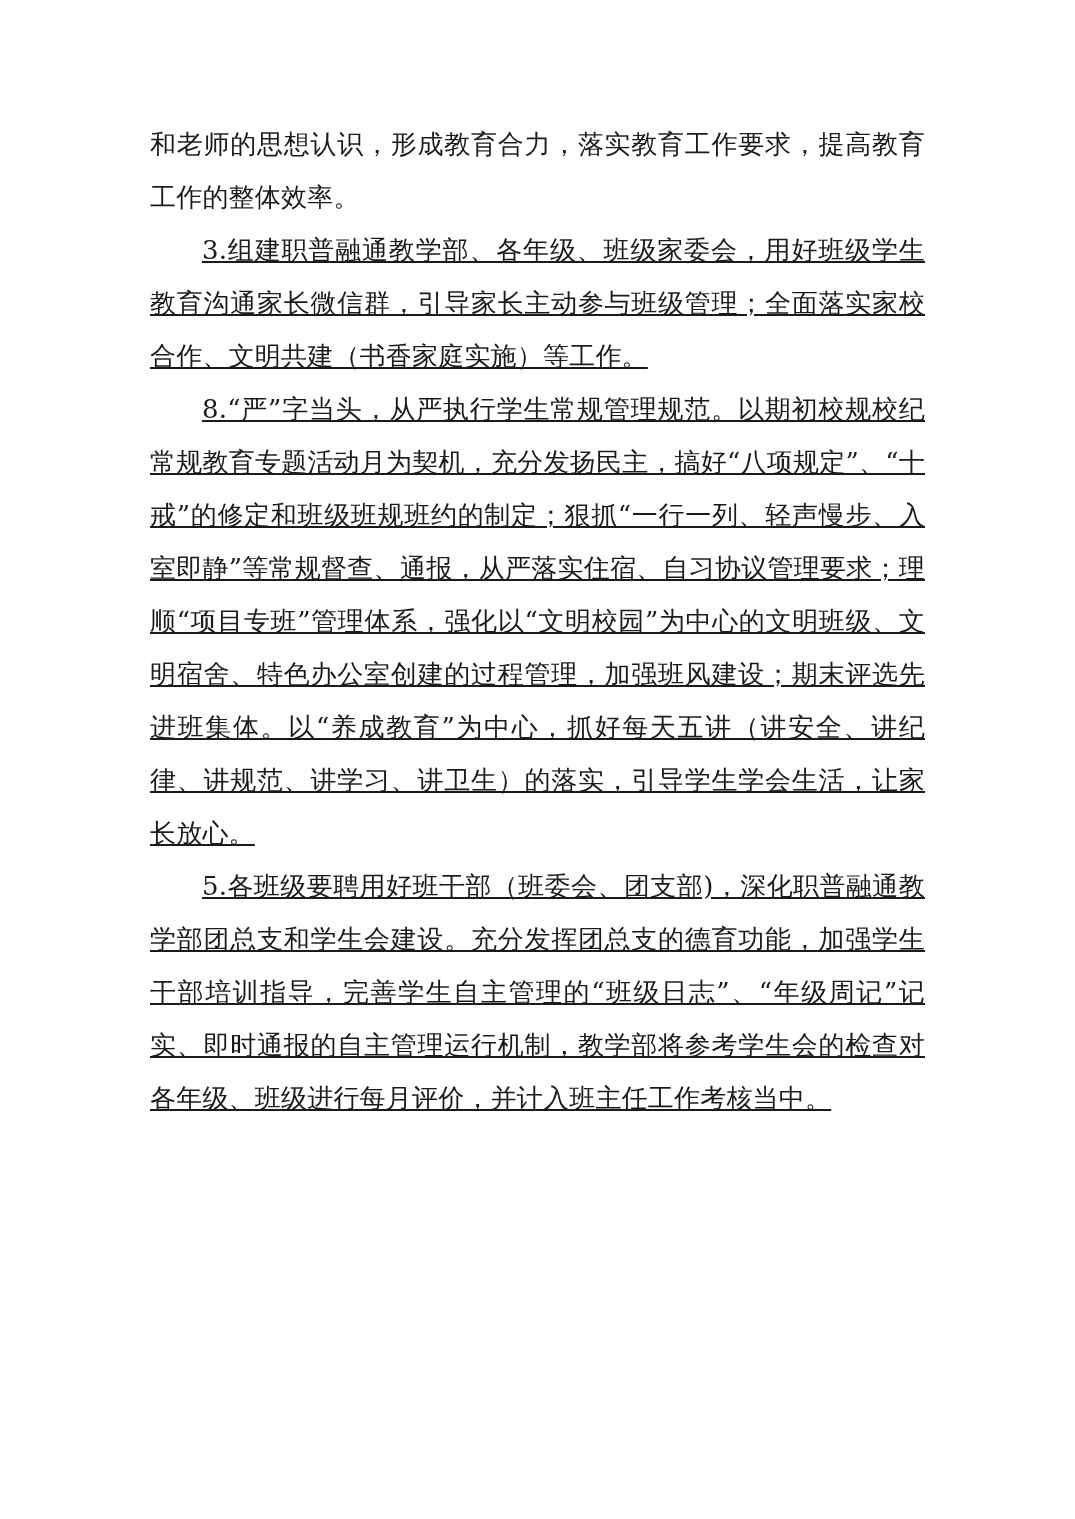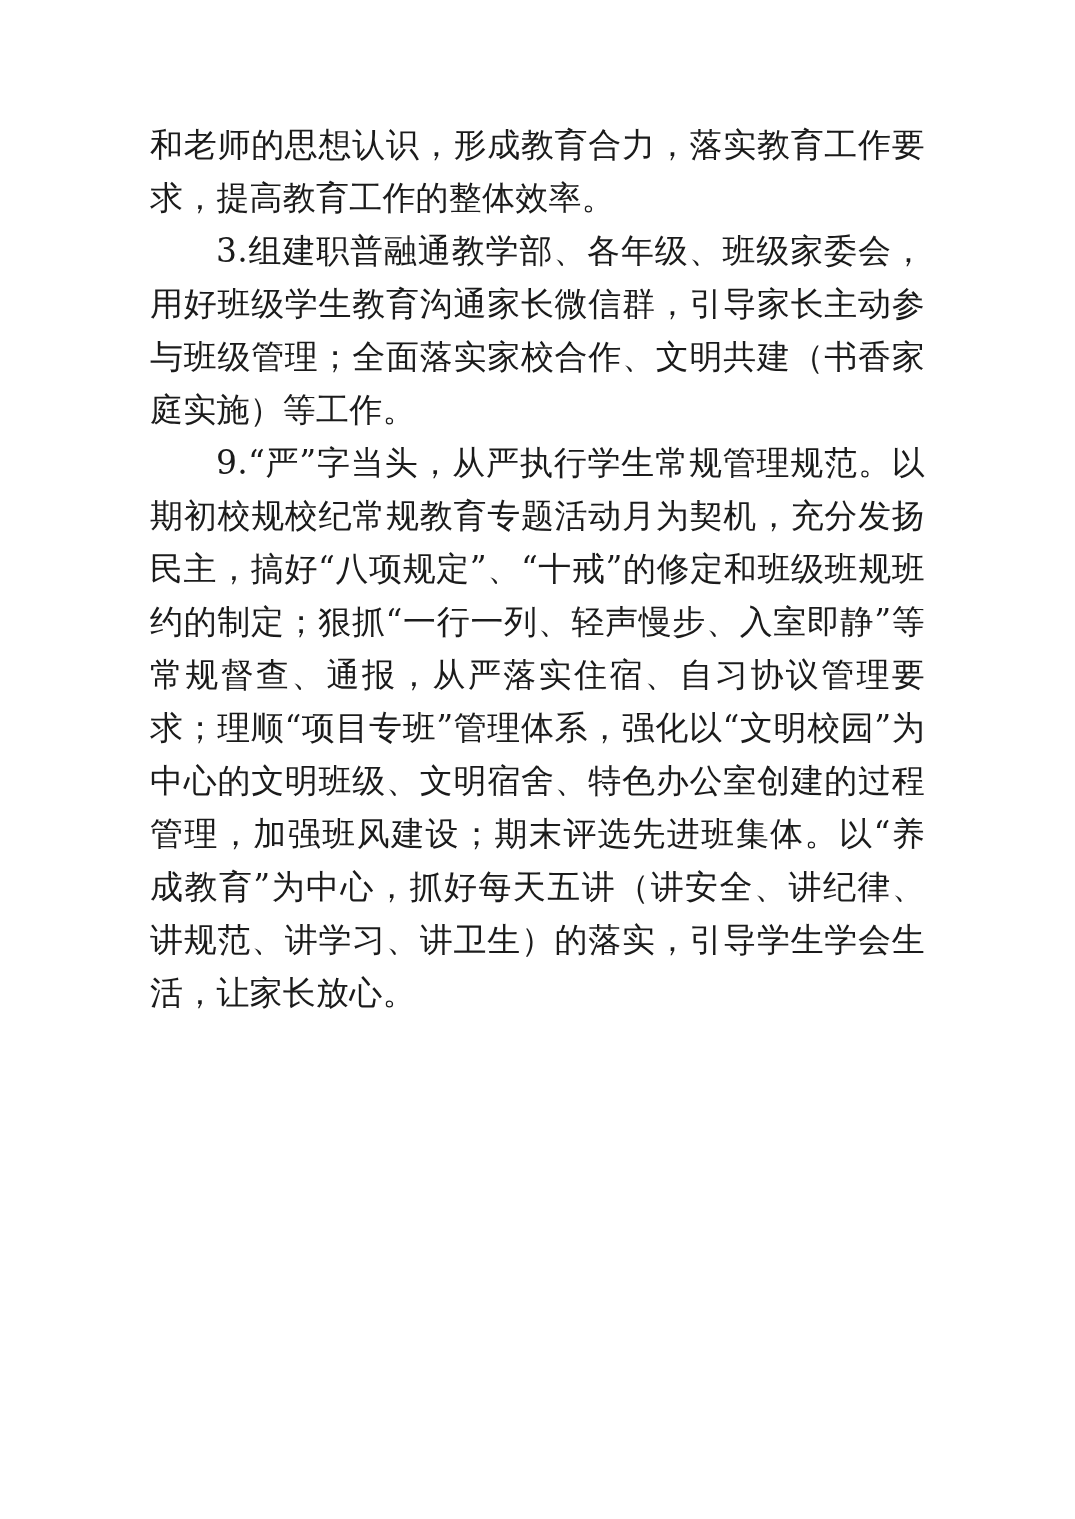--- a/index.html
+++ b/index.html
@@ -15,40 +15,42 @@
   }
   .page {
     position: relative;
     width: 1075px;
     height: 1519px;
     box-sizing: border-box;
     padding: 118px 150px 60px 150px;
     background: #ffffff;
   }
   .doc-body {
-    font-size: 33px;
+    font-size: 26px;
     line-height: 53px;
     text-align: justify;
     text-justify: inter-ideograph;
     letter-spacing: 0.2px;
     color: #1b1b1b;
   }
   .para {
     margin: 0;
     text-indent: 0;
   }
   .para.indent {
     text-indent: 2em;
+    text-decoration: underline;
   }
   .para + .para {
     margin-top: 0px;
   }
 </style>
 </head>
 <body>
 
 <div class="page">
   <div class="doc-body">
     <p class="para">和老师的思想认识，形成教育合力，落实教育工作要求，提高教育工作的整体效率。</p>
     <p class="para indent">3.组建职普融通教学部、各年级、班级家委会，用好班级学生教育沟通家长微信群，引导家长主动参与班级管理；全面落实家校合作、文明共建（书香家庭实施）等工作。</p>
-    <p class="para indent">9.“严”字当头，从严执行学生常规管理规范。以期初校规校纪常规教育专题活动月为契机，充分发扬民主，搞好“八项规定”、“十戒”的修定和班级班规班约的制定；狠抓“一行一列、轻声慢步、入室即静”等常规督查、通报，从严落实住宿、自习协议管理要求；理顺“项目专班”管理体系，强化以“文明校园”为中心的文明班级、文明宿舍、特色办公室创建的过程管理，加强班风建设；期末评选先进班集体。以“养成教育”为中心，抓好每天五讲（讲安全、讲纪律、讲规范、讲学习、讲卫生）的落实，引导学生学会生活，让家长放心。</p>
+    <p class="para indent">8.“严”字当头，从严执行学生常规管理规范。以期初校规校纪常规教育专题活动月为契机，充分发扬民主，搞好“八项规定”、“十戒”的修定和班级班规班约的制定；狠抓“一行一列、轻声慢步、入室即静”等常规督查、通报，从严落实住宿、自习协议管理要求；理顺“项目专班”管理体系，强化以“文明校园”为中心的文明班级、文明宿舍、特色办公室创建的过程管理，加强班风建设；期末评选先进班集体。以“养成教育”为中心，抓好每天五讲（讲安全、讲纪律、讲规范、讲学习、讲卫生）的落实，引导学生学会生活，让家长放心。</p>
+    <p class="para indent">5.各班级要聘用好班干部（班委会、团支部)，深化职普融通教学部团总支和学生会建设。充分发挥团总支的德育功能，加强学生干部培训指导，完善学生自主管理的“班级日志”、“年级周记”记实、即时通报的自主管理运行机制，教学部将参考学生会的检查对各年级、班级进行每月评价，并计入班主任工作考核当中。</p>
   </div>
 </div>
 
 </body></html>

